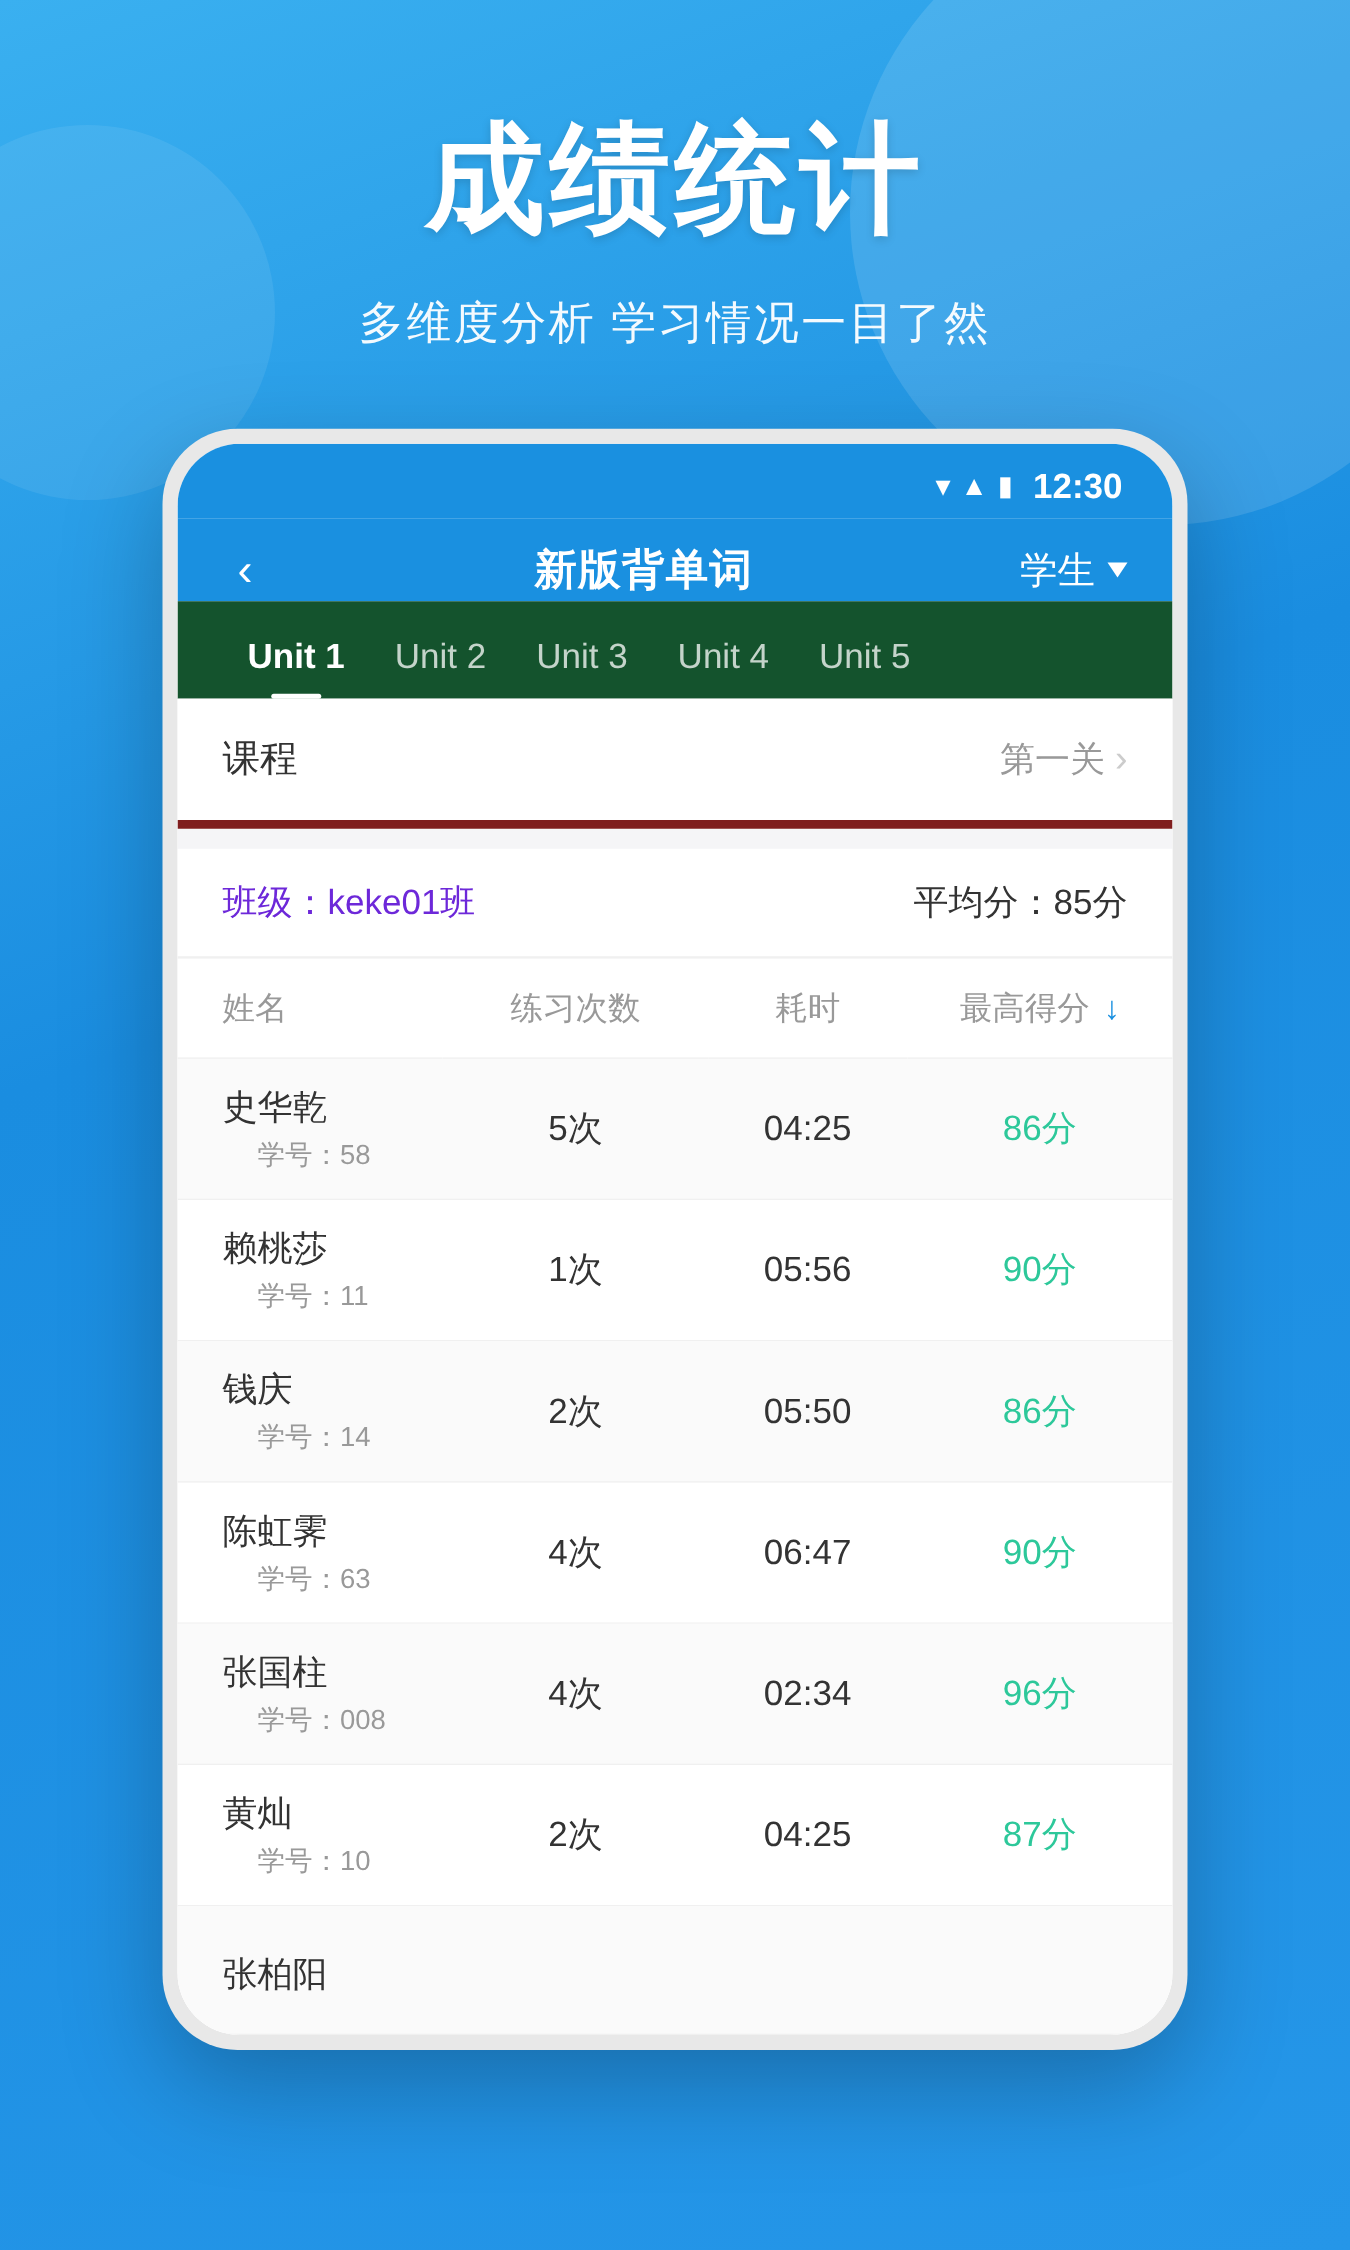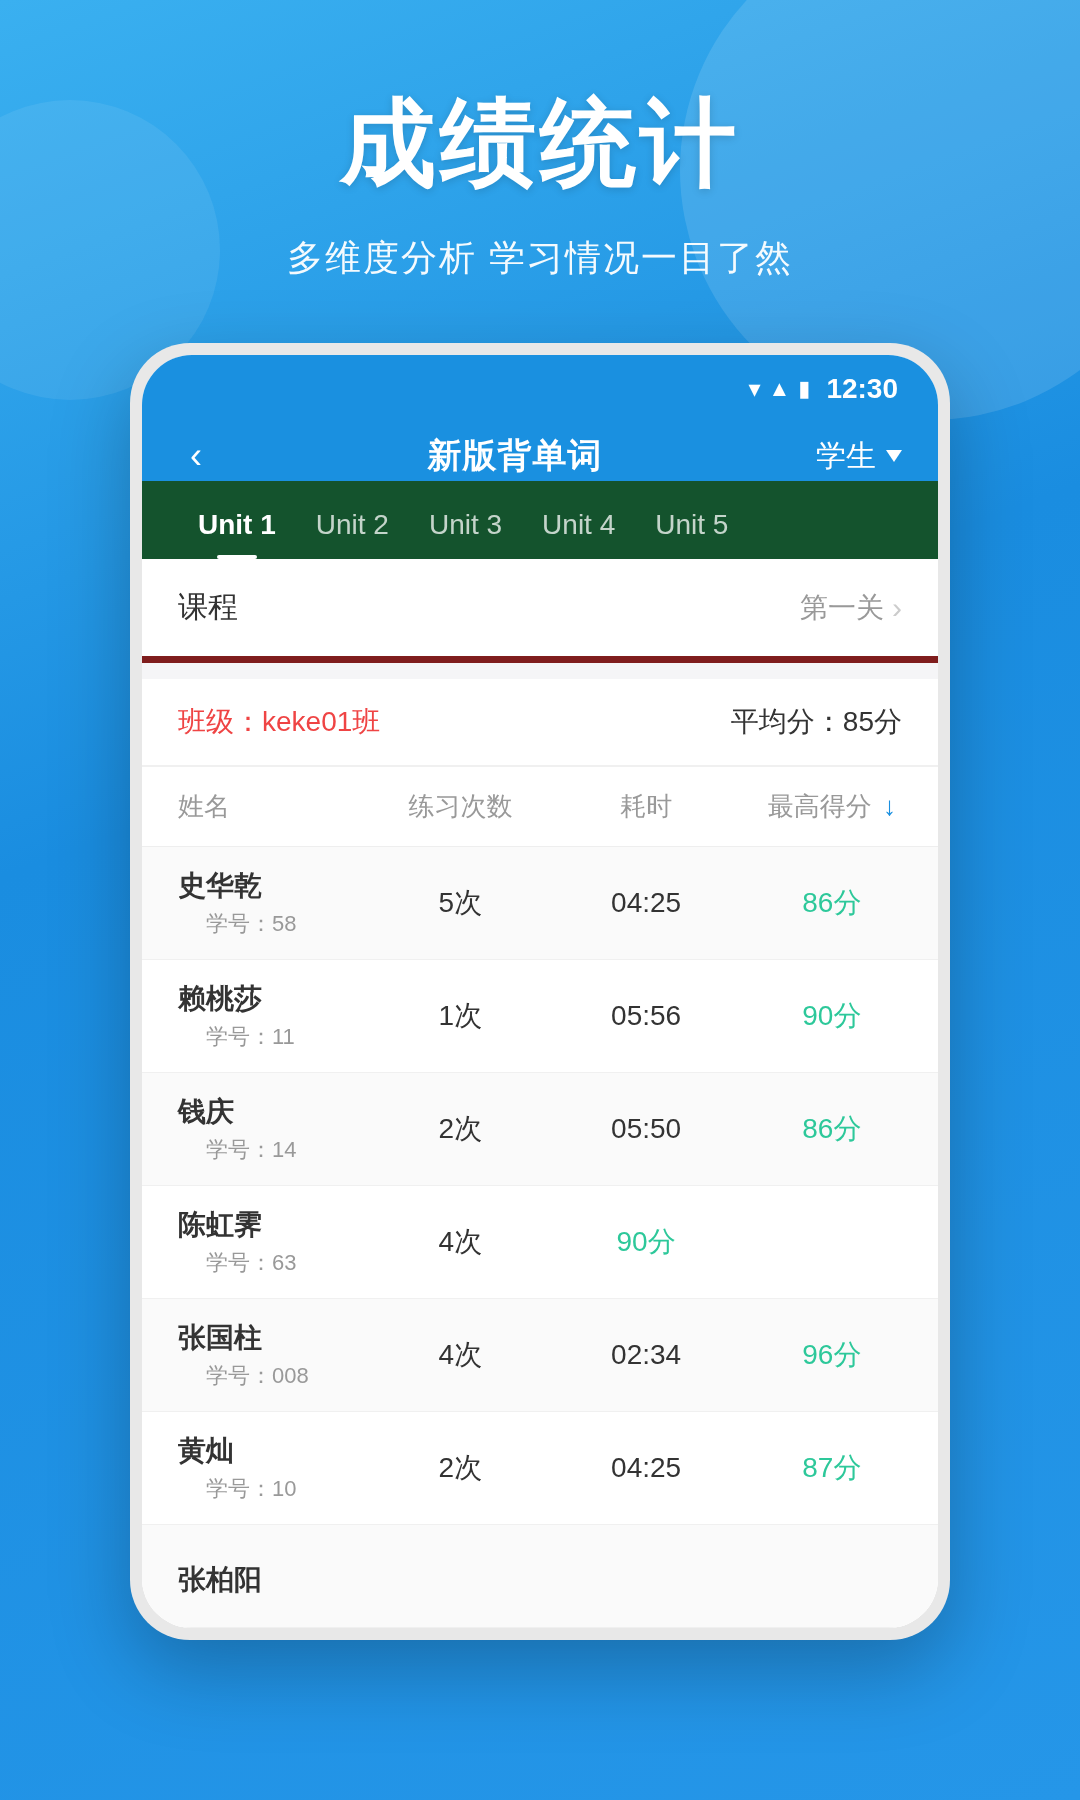--- a/index.html
+++ b/index.html
@@ -200,21 +200,21 @@
       background: #fff;
       padding: 24px 36px;
       display: flex;
       justify-content: space-between;
       align-items: center;
       border-bottom: 2px solid #f0f0f0;
       margin-top: 16px;
     }
     .class-label {
       font-size: 28px;
-      color: #ef4444;
+      color: #6d28d9;
       font-weight: 500;
     }
     .avg-score {
       font-size: 28px;
       color: #333;
     }
 
     
     .table-container {
       background: #fff;
@@ -255,21 +255,21 @@
       font-size: 28px;
       color: #333;
     }
     .td:first-child {
       text-align: left;
       padding-left: 36px;
     }
     .student-name {
       font-size: 28px;
       color: #333;
-      font-weight: 700;
+      font-weight: 400;
     }
     .student-id {
       font-size: 22px;
       color: #999;
       margin-top: 4px;
       margin-left: 28px;
     }
     .score-green {
       color: #2dc89a;
       font-size: 28px;
@@ -381,20 +381,21 @@
           <div class="td">05:50</div>
           <div class="td score-green">86分</div>
         </div>
 
         <div class="table-row">
           <div class="td">
             <div class="student-name">陈虹霁</div>
             <div class="student-id">学号：63</div>
           </div>
           <div class="td count-text">4次</div>
+          <div class="td">06:47</div>
           <div class="td score-green">90分</div>
         </div>
 
         <div class="table-row">
           <div class="td">
             <div class="student-name">张国柱</div>
             <div class="student-id">学号：008</div>
           </div>
           <div class="td count-text">4次</div>
           <div class="td">02:34</div>

